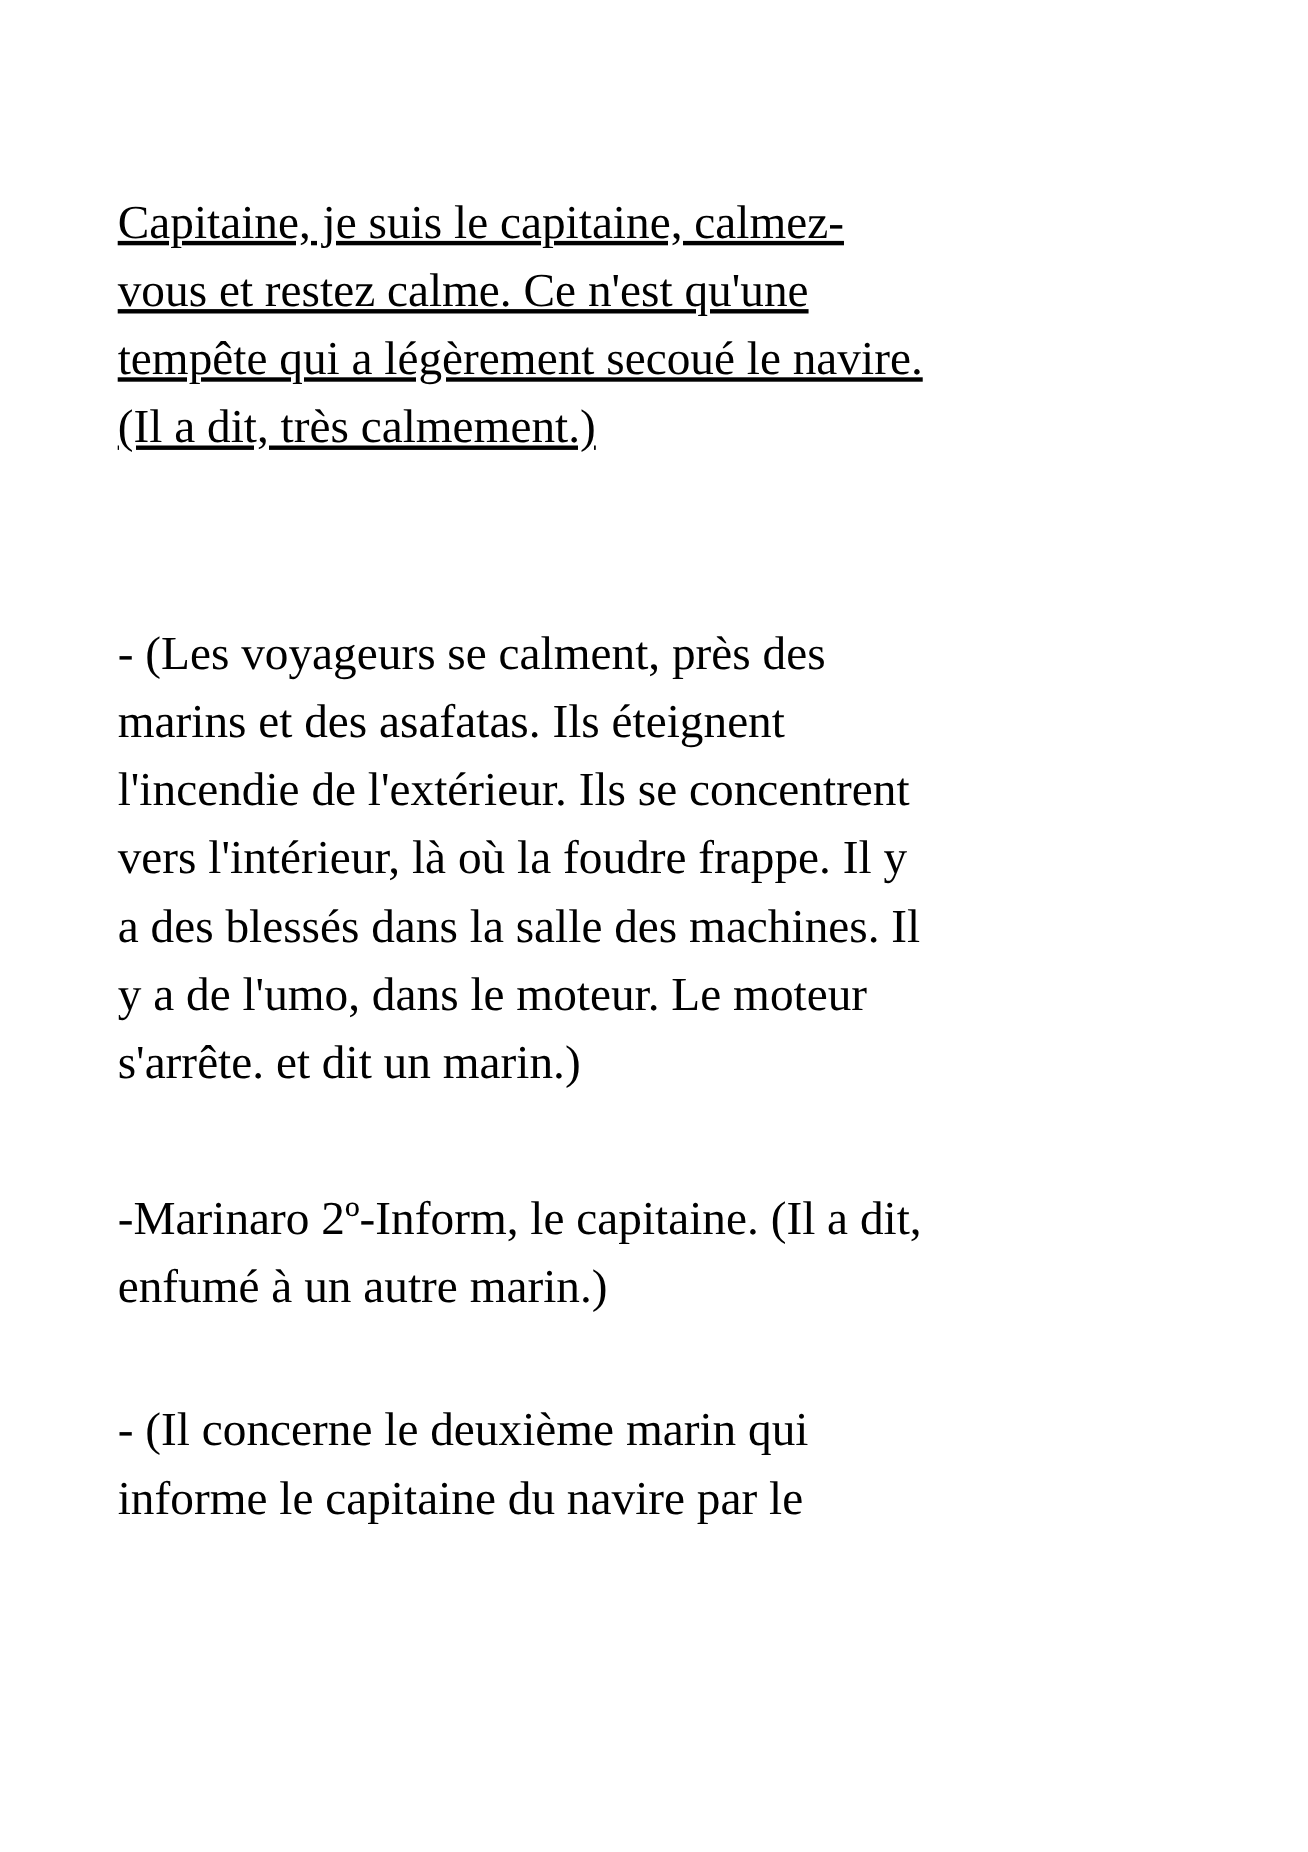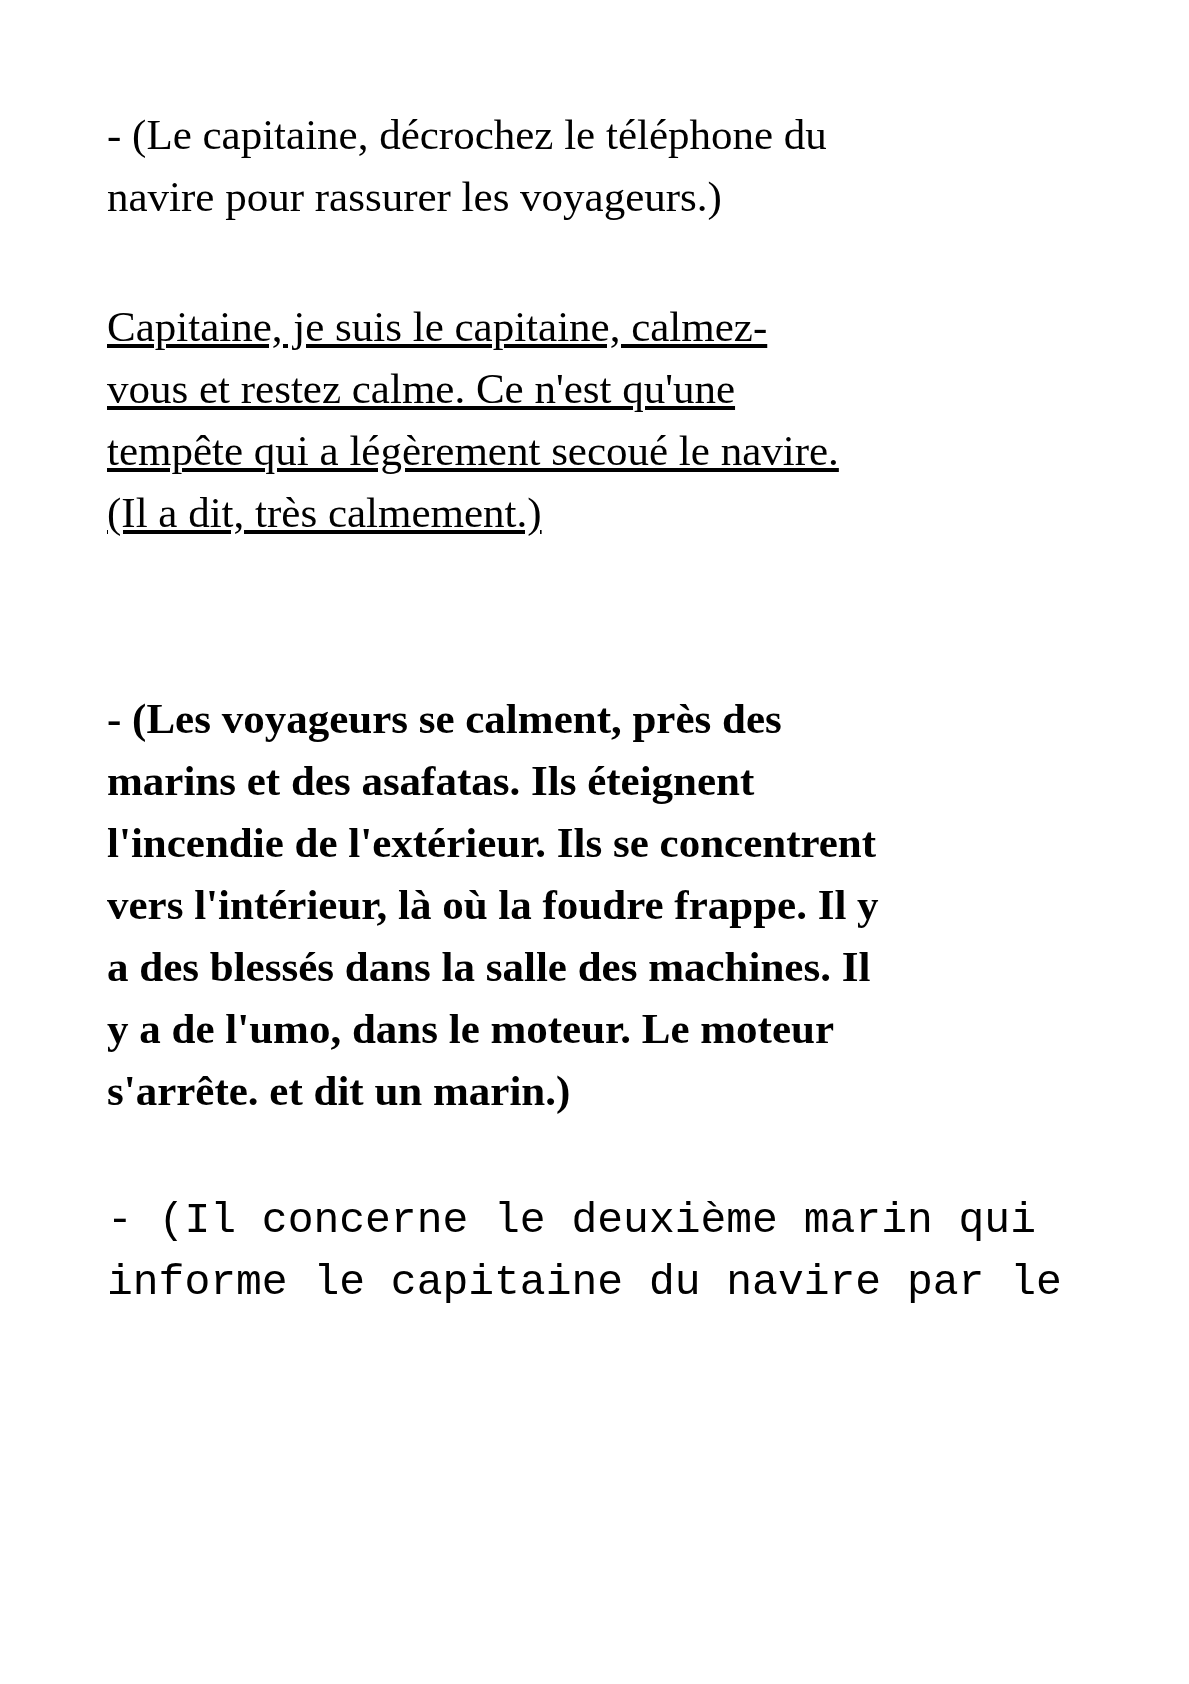--- a/index.html
+++ b/index.html
@@ -22,38 +22,38 @@
     font-size: 43px;
     line-height: 62px;
     color: #000000;
     letter-spacing: 0px;
   }
   .para {
     margin: 0;
     white-space: pre-line; 
   }
   .para-2 { margin-top: 68px; text-decoration: underline; }
-  .para-3 { margin-top: 144px; font-weight: bold; }
+  .para-3 { margin-top: 144px; }
   .para-4 { margin-top: 80px; }
-  .para-5 { margin-top: 68px; font-family: Liberation Mono, monospace; }
+  .para-5 { margin-top: 68px; }
 </style>
 </head>
 <body>
 
 <div class="page">
   <div class="textblock">
-    <p class="para para-1">- (Le capitaine, décrochez le téléphone du
-navire pour rassurer les voyageurs.)</p>
     <p class="para para-2">Capitaine, je suis le capitaine, calmez-
 vous et restez calme. Ce n'est qu'une
 tempête qui a légèrement secoué le navire.
 (Il a dit, très calmement.)</p>
     <p class="para para-3">- (Les voyageurs se calment, près des
 marins et des asafatas. Ils éteignent
 l'incendie de l'extérieur. Ils se concentrent
 vers l'intérieur, là où la foudre frappe. Il y
 a des blessés dans la salle des machines. Il
 y a de l'umo, dans le moteur. Le moteur
 s'arrête. et dit un marin.)</p>
+    <p class="para para-4">-Marinaro 2º-Inform, le capitaine. (Il a dit,
+enfumé à un autre marin.)</p>
     <p class="para para-5">- (Il concerne le deuxième marin qui
 informe le capitaine du navire par le</p>
   </div>
 </div>
 
 </body></html>

